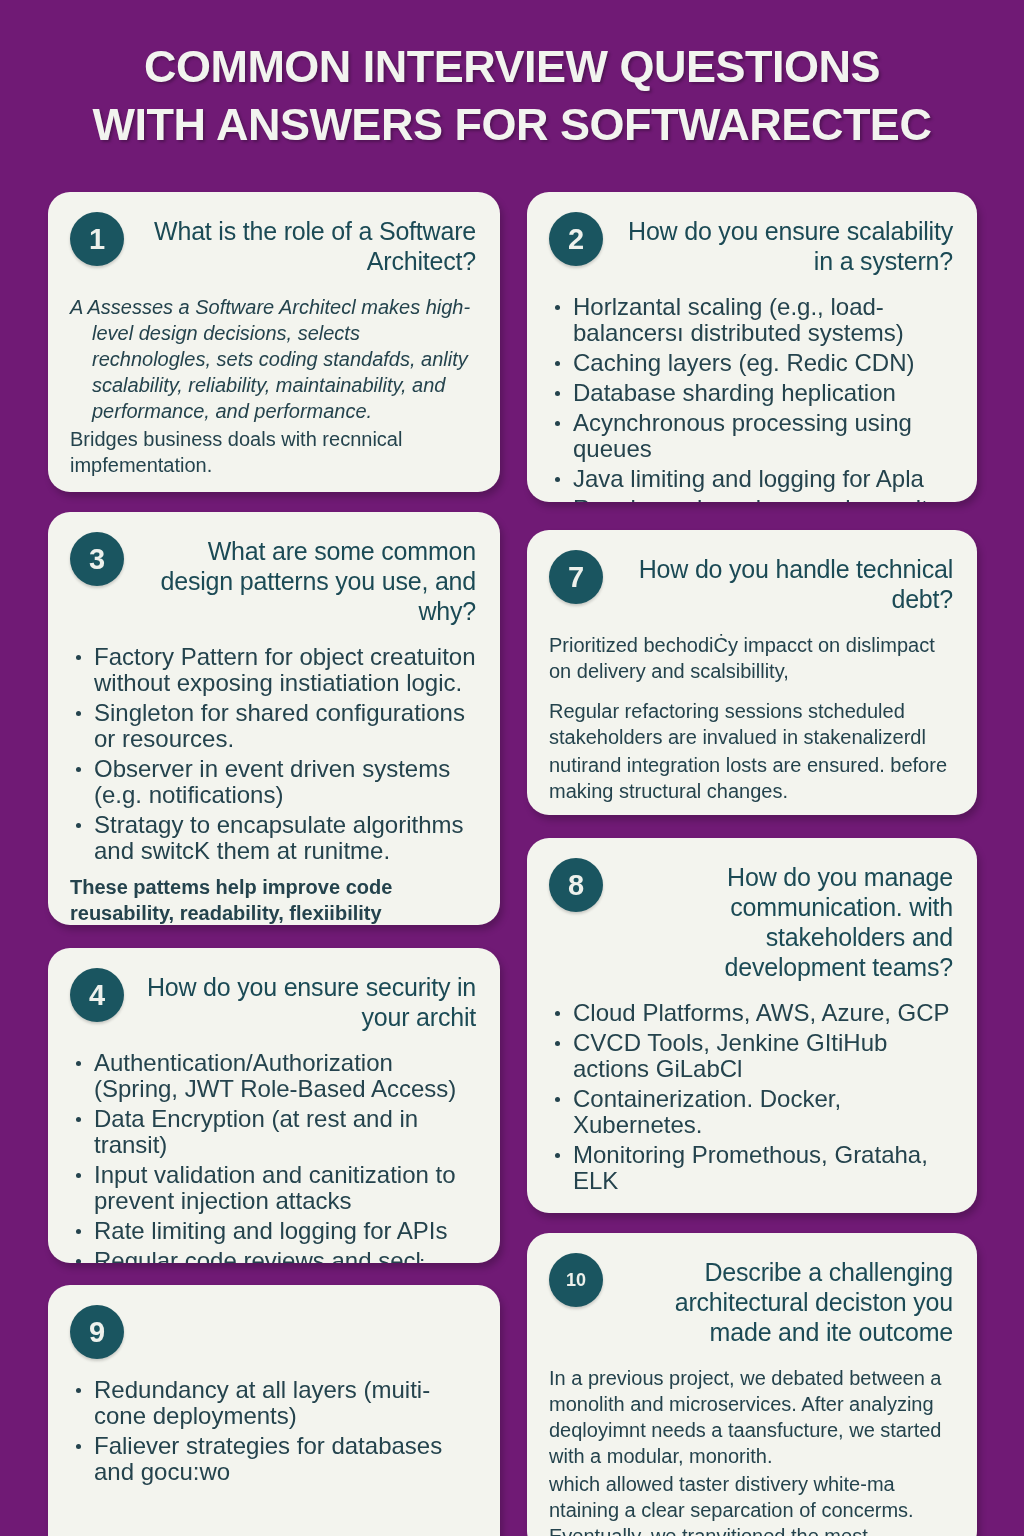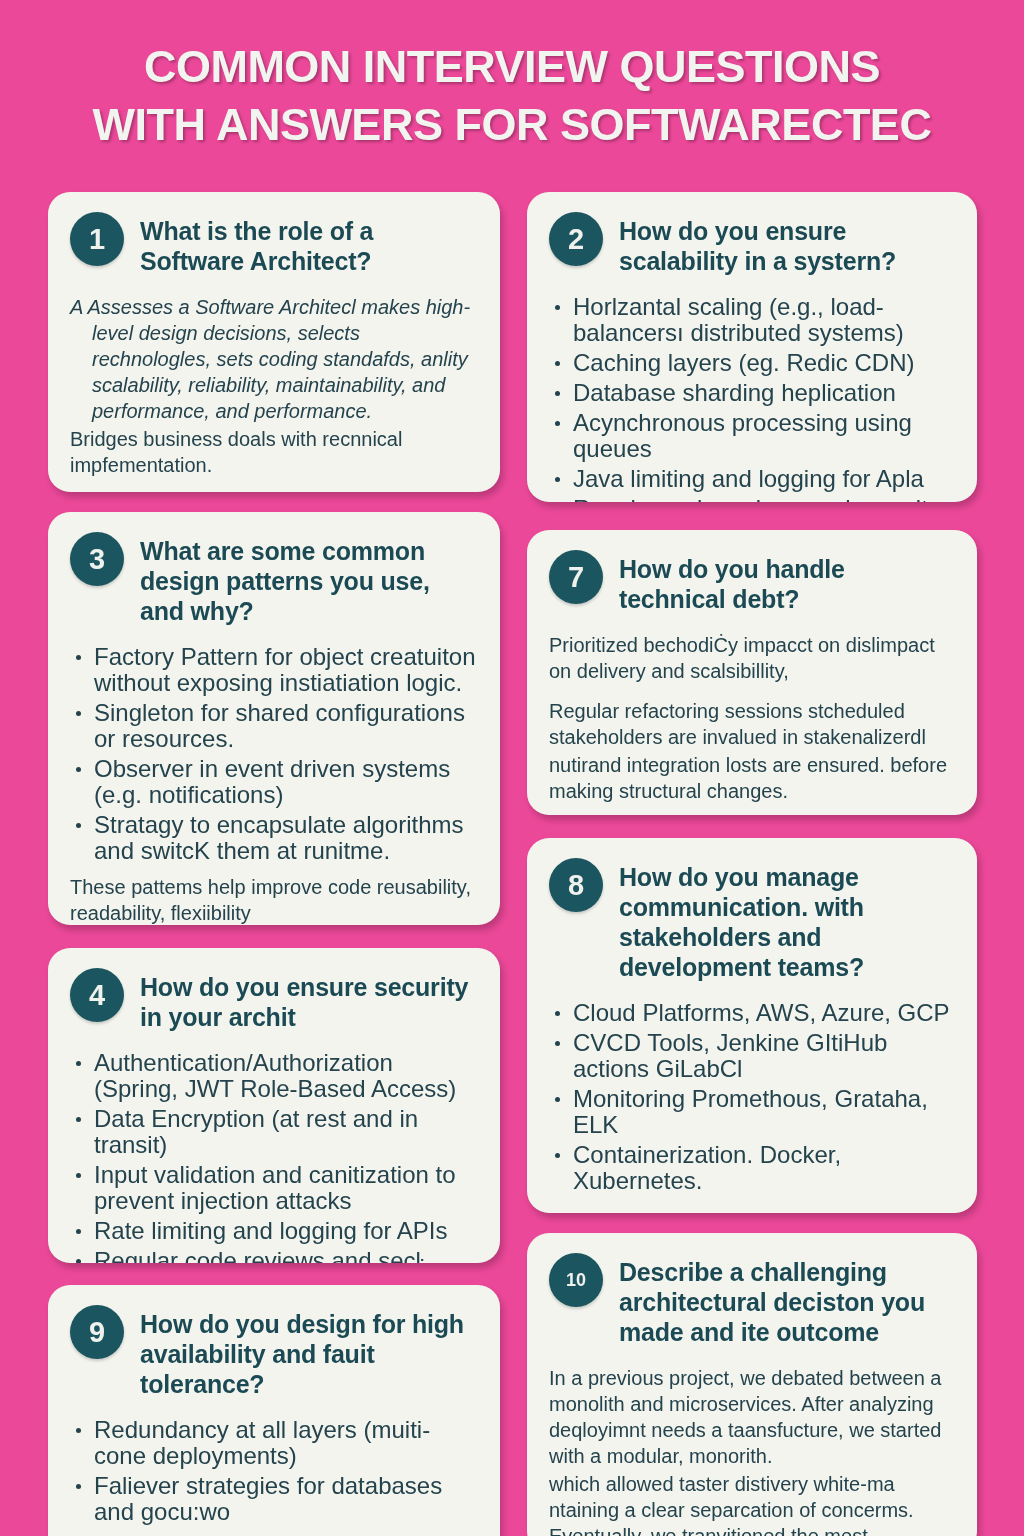--- a/index.html
+++ b/index.html
@@ -5,21 +5,21 @@
   * { margin:0; padding:0; box-sizing:border-box; }
   html, body {
     width:1024px; height:1536px;
     background:#146069;
     font-family:"Liberation Sans", sans-serif;
     overflow:hidden;
   }
   #poster {
     position:relative;
     width:1024px; height:1536px;
-    background:#ec4899;
+    background:#701a75;
   }
 
   
   .title {
     position:absolute;
     left:0; top:38px;
     width:1024px;
     text-align:center;
     color:#f2f4ef;
     font-weight:bold;
@@ -53,25 +53,26 @@
     font-weight:bold;
     font-size:29px;
     display:flex;
     align-items:center;
     justify-content:center;
     box-shadow:0 2px 3px rgba(0,0,0,0.18);
   }
   .badge.two-digit { font-size:18px; }
   .q-title {
     color:#1b4a55;
-    font-weight:bold;
+    font-weight:normal;
     font-size:25px;
     line-height:30px;
     padding-top:4px;
     letter-spacing:-0.2px;
+    text-align:right;
   }
 
   .body {
     margin-top:18px;
     color:#24434d;
     font-size:20px;
     line-height:26px;
   }
   .para { margin-bottom:2px; }
   .para.hang { padding-left:22px; text-indent:-22px;font-style:italic; }
@@ -87,21 +88,21 @@
     line-height:26px;
   }
   ul.bullets li::before {
     content:"";
     position:absolute;
     left:6px; top:11px;
     width:5px; height:5px;
     border-radius:50%;
     background:#24434d;
   }
-  .note { margin-top:10px; color:#24434d; font-size:20px; line-height:26px; }
+  .note { margin-top:10px; color:#24434d; font-size:20px; line-height:26px;font-weight:bold; }
 
   
   #card-1  { left:48px;  top:192px;  width:452px; height:300px; }
   #card-2  { left:527px; top:192px;  width:450px; height:310px; }
   #card-3  { left:48px;  top:512px;  width:452px; height:413px; }
   #card-7  { left:527px; top:530px;  width:450px; height:285px; }
   #card-4  { left:48px;  top:948px;  width:452px; height:315px; }
   #card-8  { left:527px; top:838px;  width:450px; height:375px; }
   #card-9  { left:48px;  top:1285px; width:452px; height:300px; }
   #card-10 { left:527px; top:1233px; width:450px; height:320px; }
@@ -190,30 +191,29 @@
 
   <div class="card" id="card-8">
     <div class="card-head">
       <div class="badge">8</div>
       <div class="q-title">How do you manage communication. with stakeholders and development teams?</div>
     </div>
     <div class="body">
       <ul class="bullets">
         <li>Cloud Platforms, AWS, Azure, GCP</li>
         <li>CVCD Tools, Jenkine  GItiHub actions GiLabCl</li>
+        <li>Containerization. Docker, Xubernetes.</li>
         <li>Monitoring  Promethous, Grataha, ELK</li>
-        <li>Containerization. Docker, Xubernetes.</li>
       </ul>
     </div>
   </div>
 
   <div class="card" id="card-9">
     <div class="card-head">
       <div class="badge">9</div>
-      <div class="q-title">How do you design for high availability and fauit tolerance?</div>
     </div>
     <div class="body">
       <ul class="bullets">
         <li>Redundancy at all layers (muiti-cone deployments)</li>
         <li>Faliever strategies for databases and gocu:wo</li>
       </ul>
     </div>
   </div>
 
   <div class="card" id="card-10">

